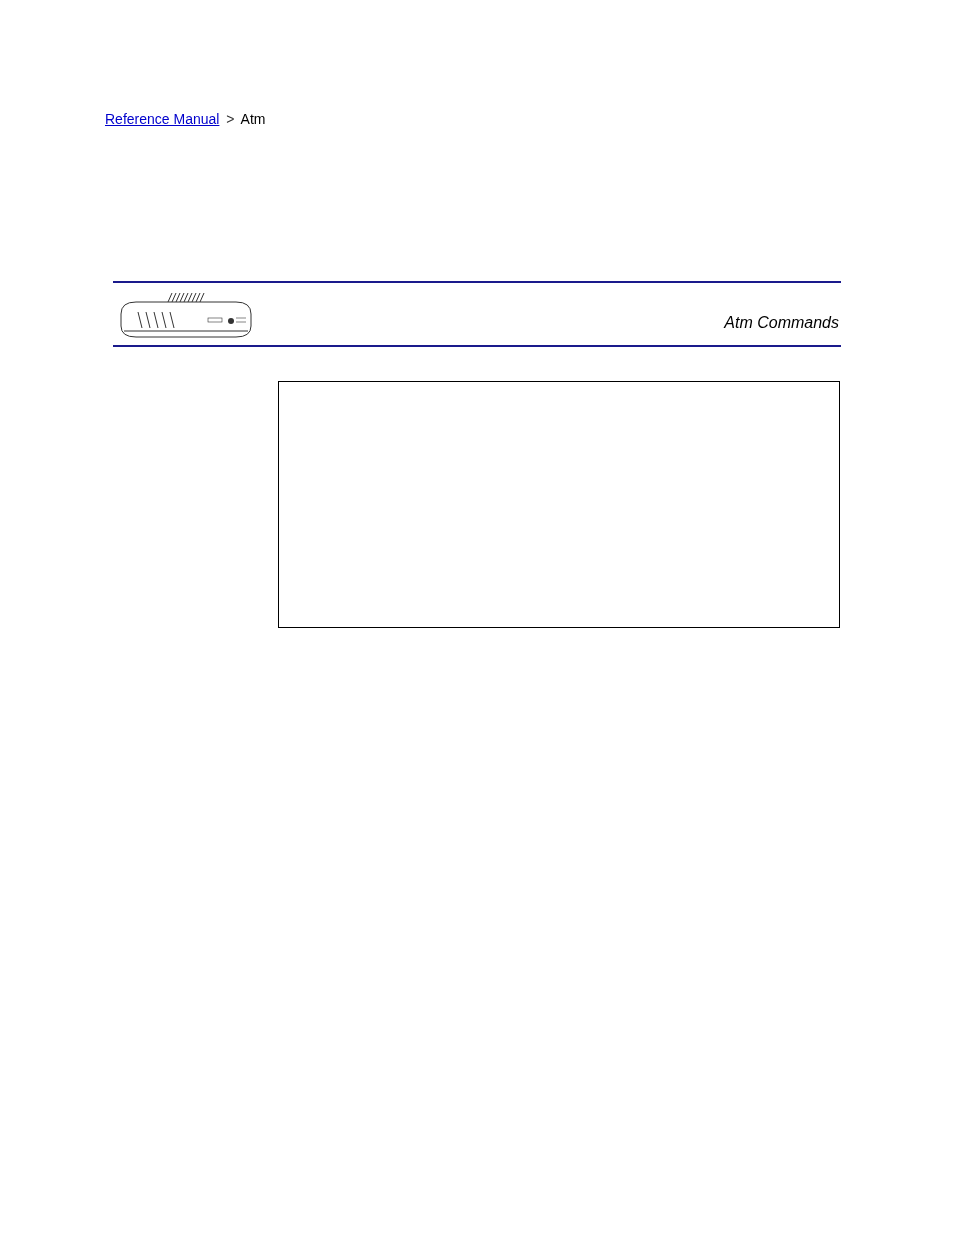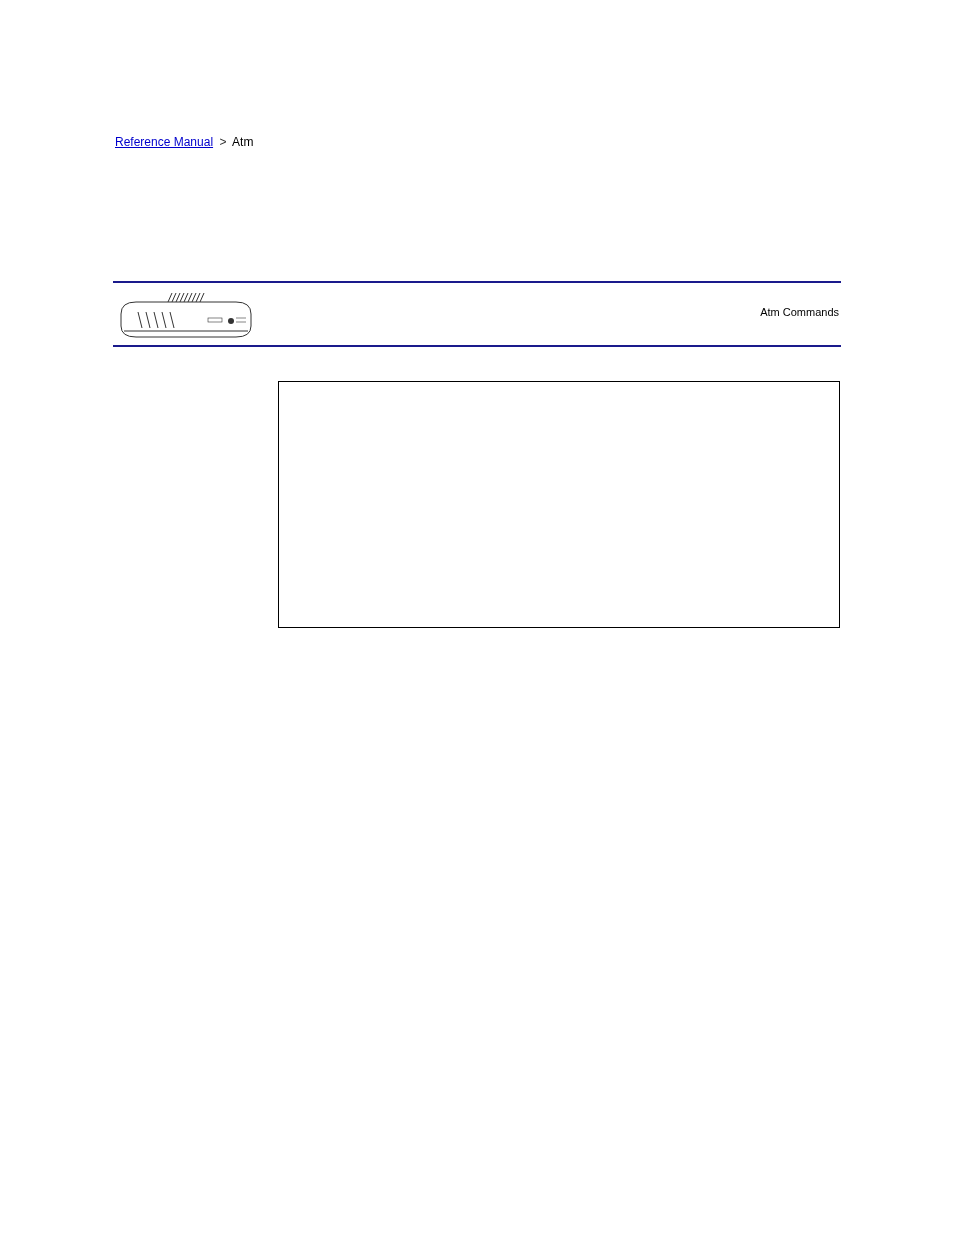--- a/index.html
+++ b/index.html
@@ -1,24 +1,23 @@
 <!DOCTYPE html>
 <html><head>
 <meta charset="utf-8">
 <style>
   * { box-sizing: border-box; margin: 0; padding: 0; }
   html, body { width: 954px; height: 1235px; background: #fff; }
   body { position: relative; font-family: Arial, Helvetica, sans-serif; }
 
   .breadcrumb {
     position: absolute;
-    left: 115px;
+    left: 105px;
     top: 111px;
-    font-size: 12px;
-    margin-top: 24px;
+    font-size: 14px;
   }
   .breadcrumb a { text-decoration: underline; }
   .link-blue { color: #0000cc; }
   .sep { color: #333; margin: 0 3px; }
   .crumb-plain { color: #000; }
 
   .hr-thick {
     position: absolute;
     left: 113px;
     right: 113px;
@@ -32,22 +31,23 @@
     position: absolute;
     left: 118px;
     top: 288px;
     width: 136px;
     height: 51px;
   }
 
   .right-label {
     position: absolute;
     right: 115px;
-    top: 306px;
-    font-size: 11px;
+    top: 314px;
+    font-size: 16px;
+    font-style: italic;
   }
 
   .empty-box {
     position: absolute;
     left: 278px;
     top: 381px;
     width: 562px;
     height: 247px;
     border: 1px solid #000;
     background: #fff;

